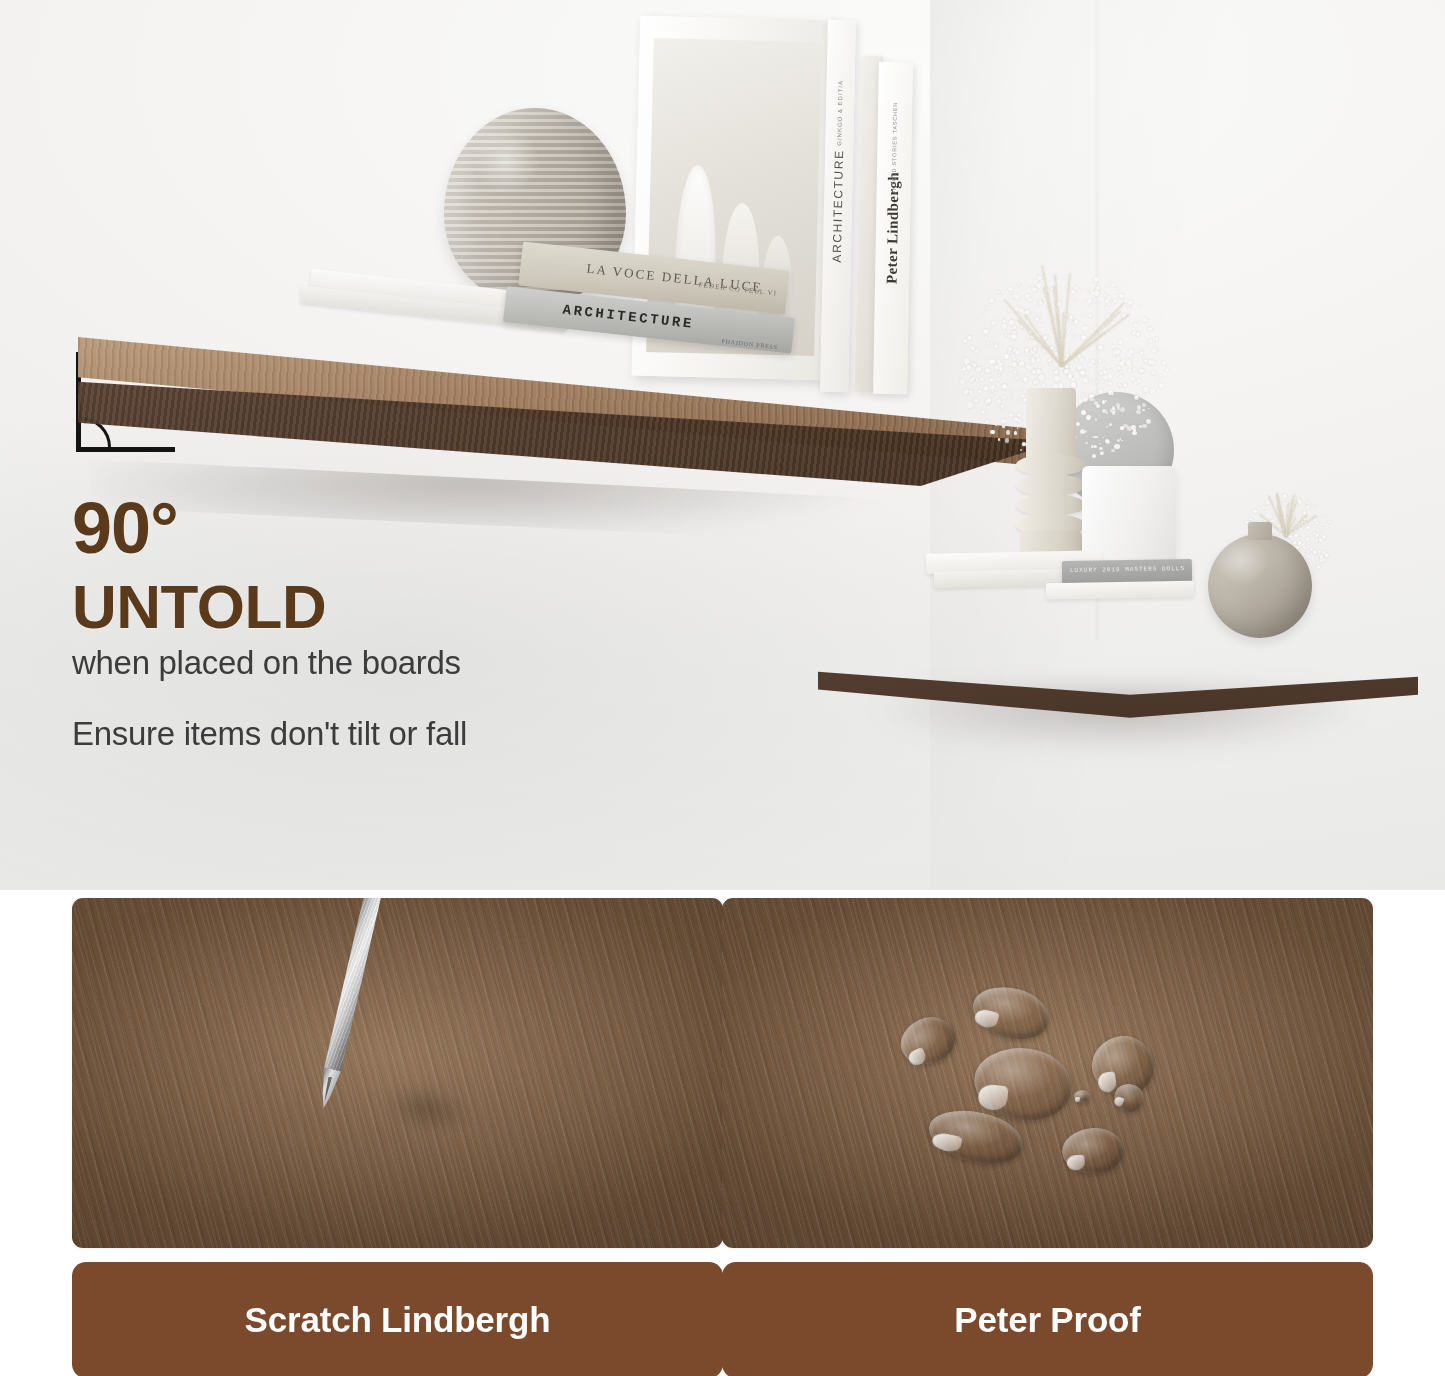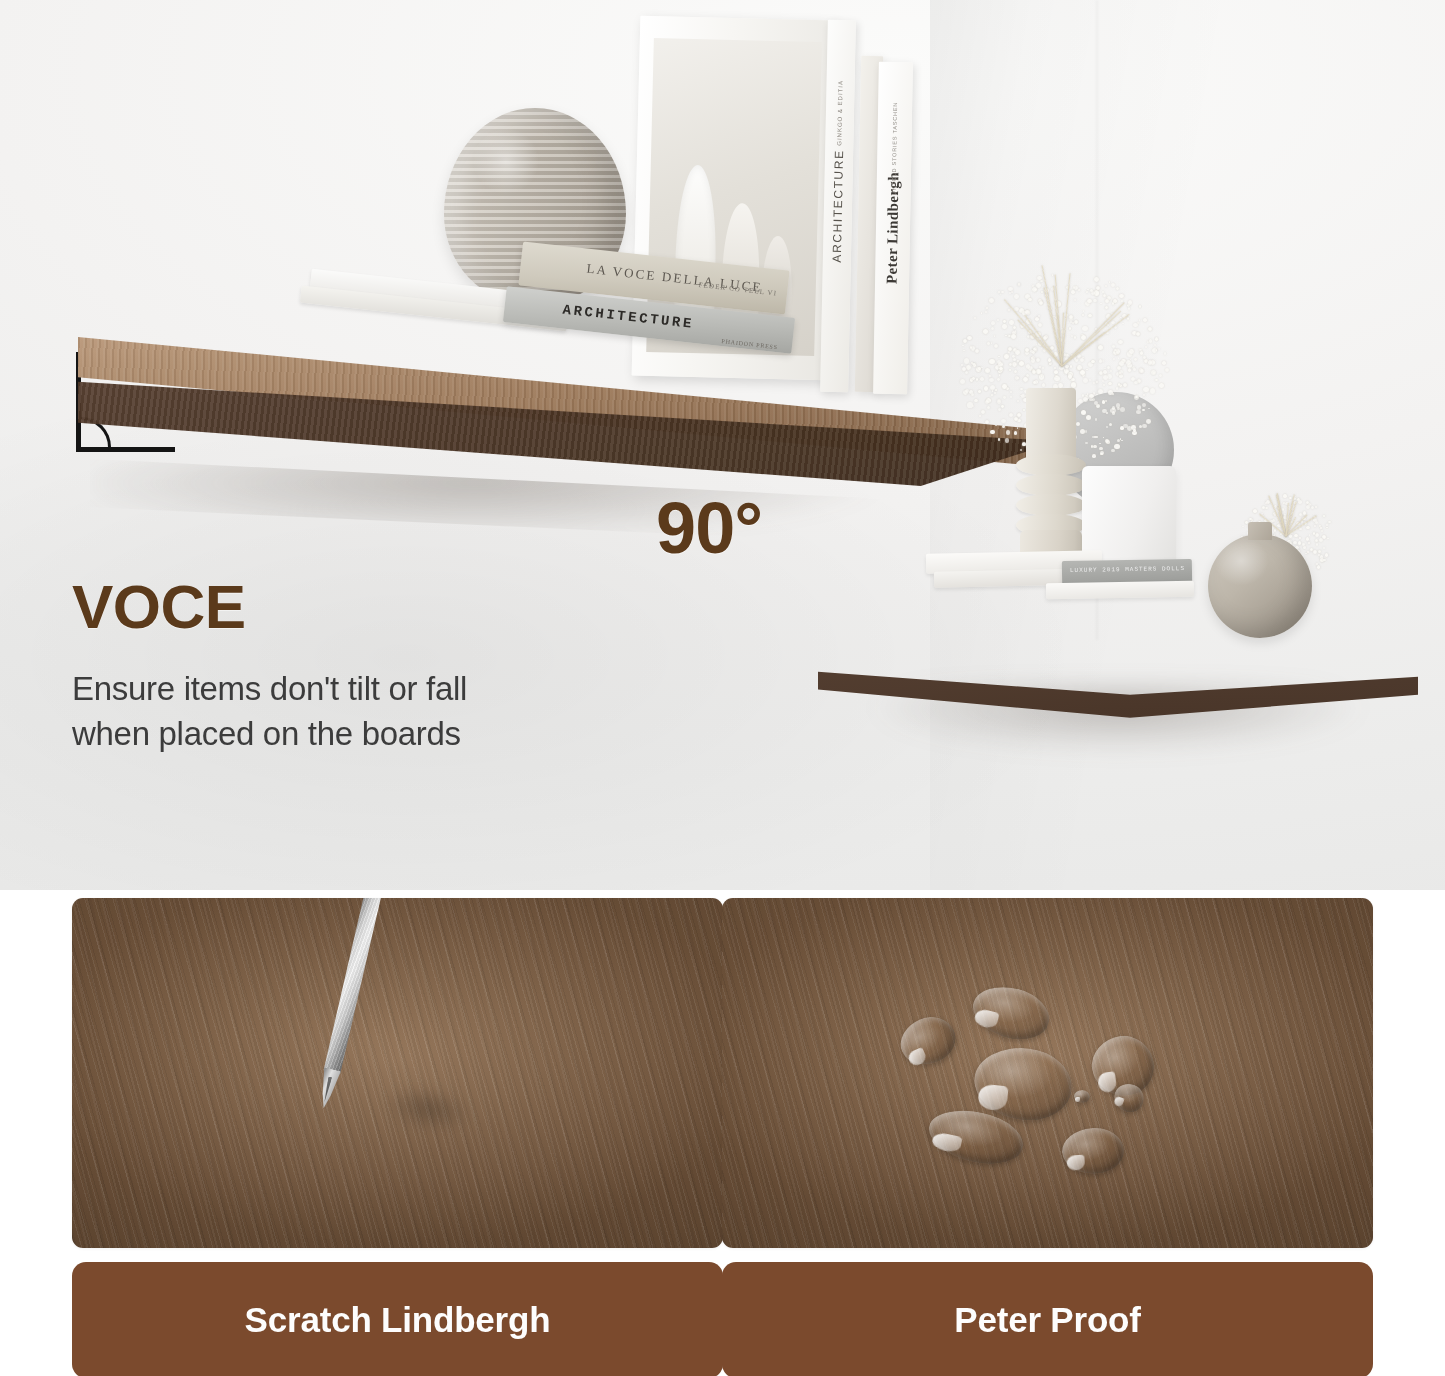--- a/index.html
+++ b/index.html
@@ -1279,24 +1279,24 @@
       <div class="neck"></div>
     </div>
 
     <div class="shelf-bot">
       <div class="shadow"></div>
       <div class="face"></div>
       <div class="under"></div>
     </div>
 
     <div class="headline">
-      <div class="h-90" style="color: rgb(91, 58, 27); text-align: right;">90°</div>
-      <div class="h-main" style="color: rgb(91, 58, 27);">VOCE</div>
+      <div class="h-90" style="color: rgb(91, 58, 27);">90°</div>
+      <div class="h-main" style="color: rgb(91, 58, 27);">UNTOLD</div>
+      <div class="h-sub" style="margin-top: 0px; color: rgb(60, 60, 60);">when placed on the boards</div>
       <div class="h-sub" style="color: rgb(60, 60, 60);">Ensure items don't tilt or fall</div>
-      <div class="h-sub" style="margin-top: 0px; color: rgb(60, 60, 60);">when placed on the boards</div>
     </div>
   </div>
 
   <div class="features">
 
     <div class="feat left">
       <div class="photo">
         <div class="wood-bg"></div>
         <div class="dent"></div>
         <div class="driver">

